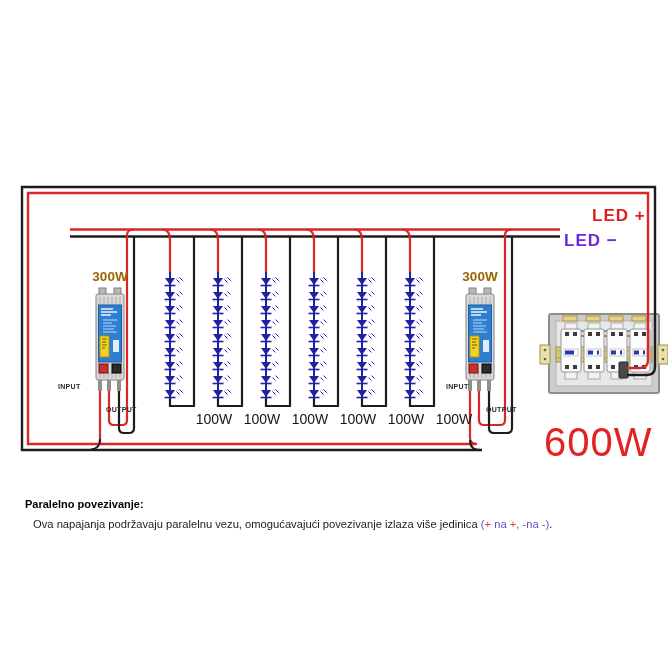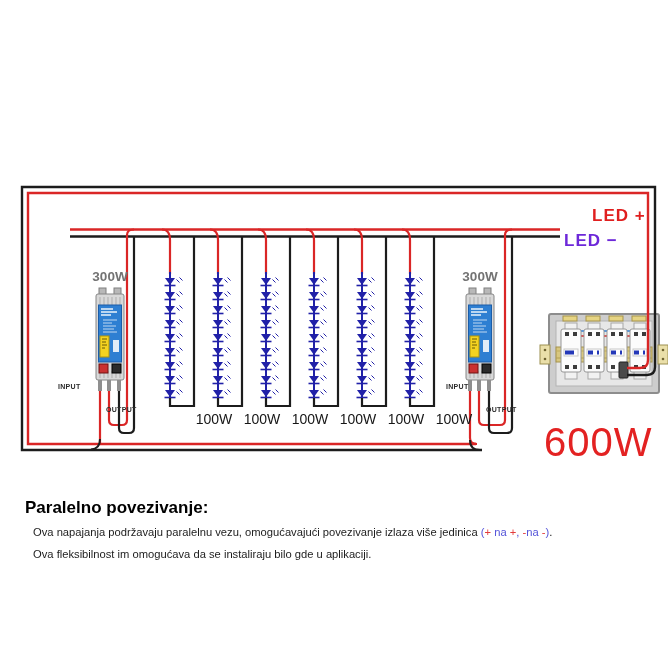--- a/index.html
+++ b/index.html
@@ -1,27 +1,27 @@
 <!DOCTYPE html>
 <html><head>
 <meta charset="utf-8">
 <style>
   html,body{margin:0;padding:0;background:#fff;}
   .stage{position:relative;width:668px;height:668px;background:#fff;overflow:hidden;
          font-family:"Liberation Sans", sans-serif;}
   svg.diagram{position:absolute;left:0;top:0;}
   .lbl{position:absolute;color:#1c1c1c;white-space:nowrap;}
-  .psu-power{width:44px;text-align:center;font-size:13.5px;font-weight:700;color:#737373;}
+  .psu-power{width:44px;text-align:center;font-size:13.5px;font-weight:700;color:#a16207;}
   .io-lbl{font-size:7px;font-weight:700;letter-spacing:.3px;color:#2a2a2a;}
   .strip-power{width:48px;text-align:center;font-size:14px;color:#161616;margin-left:32px;}
   .led-plus{font-size:17px;font-weight:700;letter-spacing:1px;color:#e01f1f;margin-left:28px;}
   .led-minus{font-size:17px;font-weight:700;letter-spacing:1px;color:#6d28d9;}
   .total-power{font-size:40px;font-weight:500;letter-spacing:1px;color:#e32222;}
   .desc{position:absolute;left:25px;top:498px;width:620px;color:#1c1c1c;}
-  .desc-title{font-size:17px;font-weight:700;color:#000;margin:0 0 2px 0;}
+  .desc-title{font-size:11px;font-weight:700;color:#000;margin:0 0 2px 0;}
   .desc-line{font-size:11.2px;line-height:13.5px;margin:8px;}
   .hl-red{color:#e23b3b;}
   .hl-blue{color:#5353d9;}
 </style>
 </head>
 <body>
 
 <div class="stage">
 
   <svg class="diagram" width="668" height="668" viewBox="0 0 668 668">
@@ -178,16 +178,15 @@
   <div class="lbl strip-power" style="left:398px;top:411px;">100W</div>
 
   <div class="lbl led-plus" style="left:564px;top:206px;">LED +</div>
   <div class="lbl led-minus" style="left:564px;top:231px;">LED −</div>
 
   <div class="lbl total-power" style="left:544px;top:420px;">600W</div>
 
   <div class="desc">
     <p class="desc-title">Paralelno povezivanje:</p>
     <p class="desc-line"><span>Ova napajanja podržavaju paralelnu vezu, omogućavajući povezivanje izlaza više jedinica </span><span class="hl-blue"><span class="hl-blue">(</span><span class="hl-red">+</span><span class="hl-blue"> na </span><span class="hl-red">+</span><span class="hl-blue">, </span><span class="hl-red">-</span><span class="hl-blue">na </span><span class="hl-red">-</span><span class="hl-blue">)</span></span><span>.</span></p>
-    <p class="desc-line">Ova fleksibilnost im omogućava da se instaliraju bilo gde u aplikaciji.</p>
   </div>
 
 </div>
 
 </body></html>

